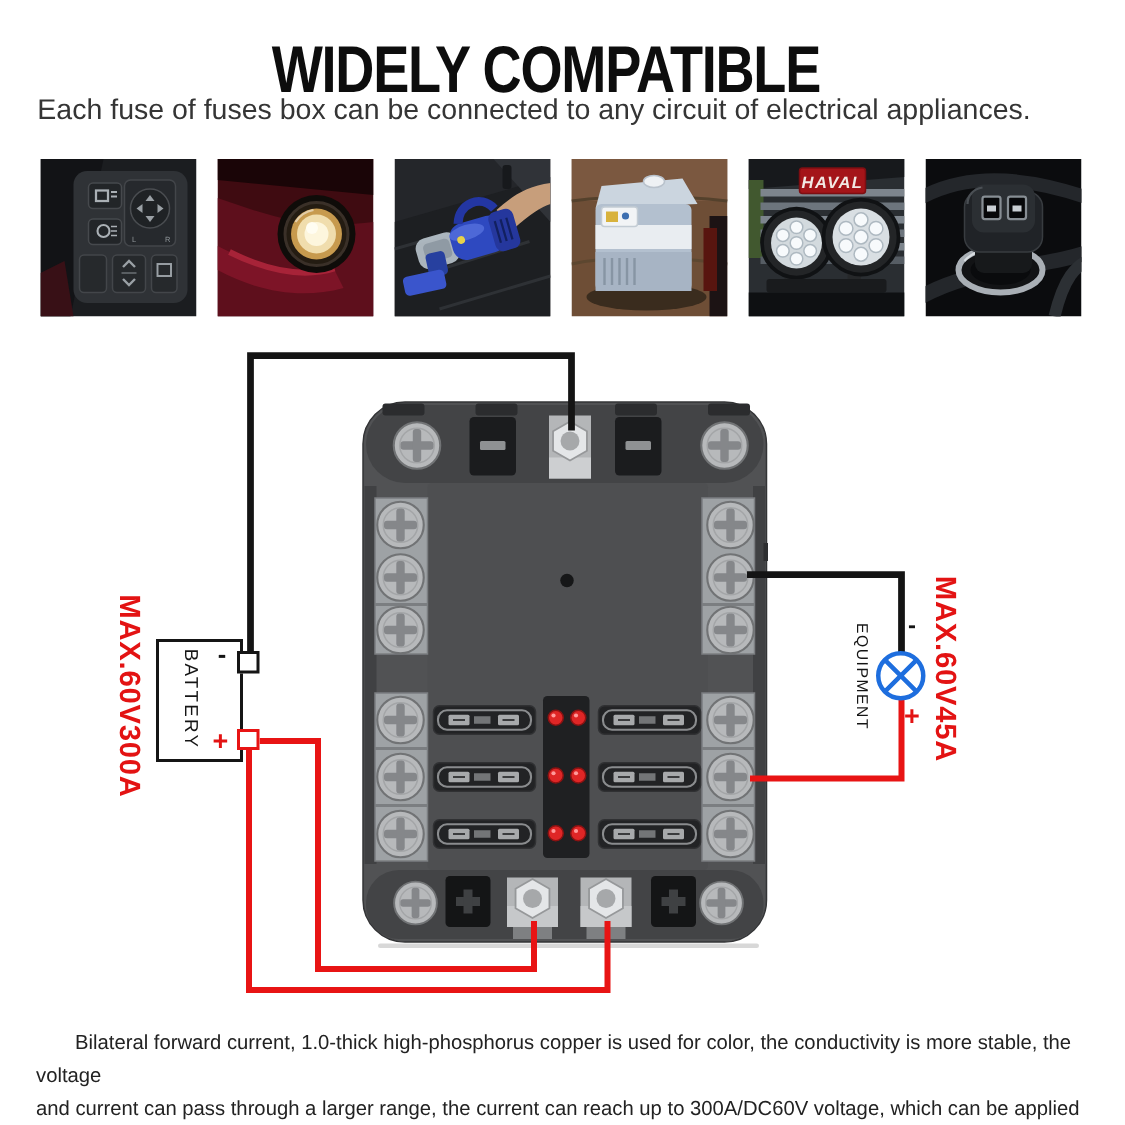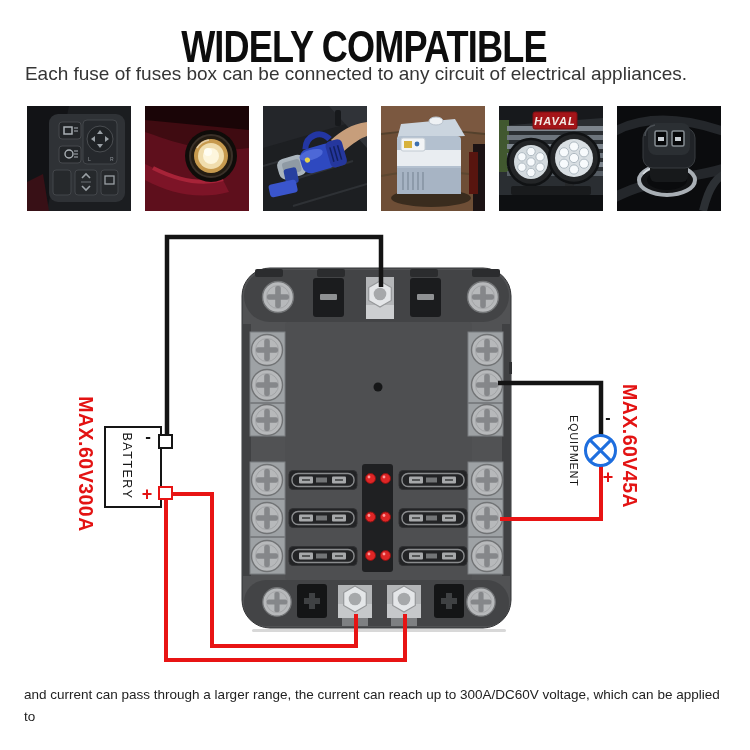--- a/index.html
+++ b/index.html
@@ -363,17 +363,18 @@
   <svg id="lamp" width="41" height="41" viewBox="0 0 41 41">
     <circle cx="20.5" cy="20.5" r="15" fill="#fff" stroke="#1e6ede" stroke-width="3"></circle>
     <path d="M9.9,9.9 L31.1,31.1 M31.1,9.9 L9.9,31.1" stroke="#1e6ede" stroke-width="3"></path>
   </svg>
   <div class="sign" id="eq-minus">-</div>
   <div class="sign" id="eq-plus">+</div>
   <div class="vlabel devlabel" id="equipment-label">EQUIPMENT</div>
   <div class="vlabel rating" id="rating-right">MAX.60V45A</div>
 
   <div class="footer">
+    <span class="l1">Bilateral forward current, 1.0-thick high-phosphorus copper is used for color, the conductivity is more stable, the voltage</span>
     <span class="l2">and current can pass through a larger range, the current can reach up to 300A/DC60V voltage, which can be applied to</span>
 
   </div>
 
 </div>
 
 </body></html>

